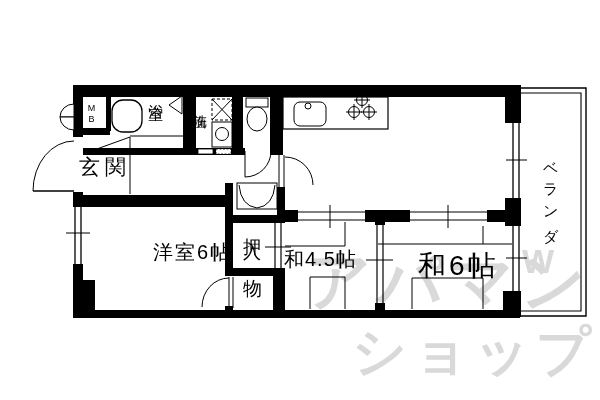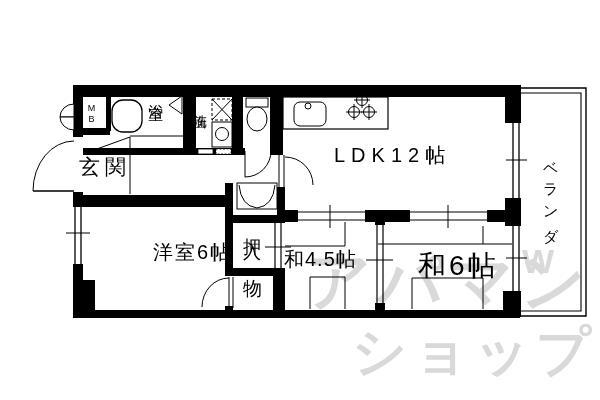--- a/index.html
+++ b/index.html
@@ -190,20 +190,19 @@
         <line x1="483" y1="278" x2="483" y2="309"></line>
         <line x1="412" y1="278" x2="483" y2="278"></line>
       </g>
     </g>
   </svg>
 
   <div class="lbl v" style="left:86px;top:103px;font-size:9px;letter-spacing:1px;">MB</div>
   <div class="lbl v" style="left:148px;top:92px;font-size:15px;letter-spacing:2px;">浴室</div>
   <div class="lbl v" style="left:193px;top:104px;font-size:13px;letter-spacing:2px;">洗面</div>
   <div class="lbl" style="left:79px;top:156px;font-size:21px;letter-spacing:5px;">玄関</div>
-  <div class="lbl" style="left:334px;top:145px;font-size:20px;letter-spacing:6px;">LDK12帖</div>
   <div class="lbl v" style="left:543px;top:151px;font-size:15px;letter-spacing:5px;">ベランダ</div>
   <div class="lbl" style="left:113px;top:242px;font-size:20px;letter-spacing:2px;margin-left:40px;">洋室6帖</div>
   <div class="lbl v" style="left:242px;top:224px;font-size:18px;letter-spacing:3px;">押入</div>
   <div class="lbl" style="left:243px;top:279px;font-size:19px;">物</div>
   <div class="lbl" style="left:284px;top:249px;font-size:20px;letter-spacing:1px;">和4.5帖</div>
   <div class="lbl" style="left:418px;top:251px;font-size:28px;letter-spacing:3px;">和6帖</div>
 </div>
 
 </body></html>

